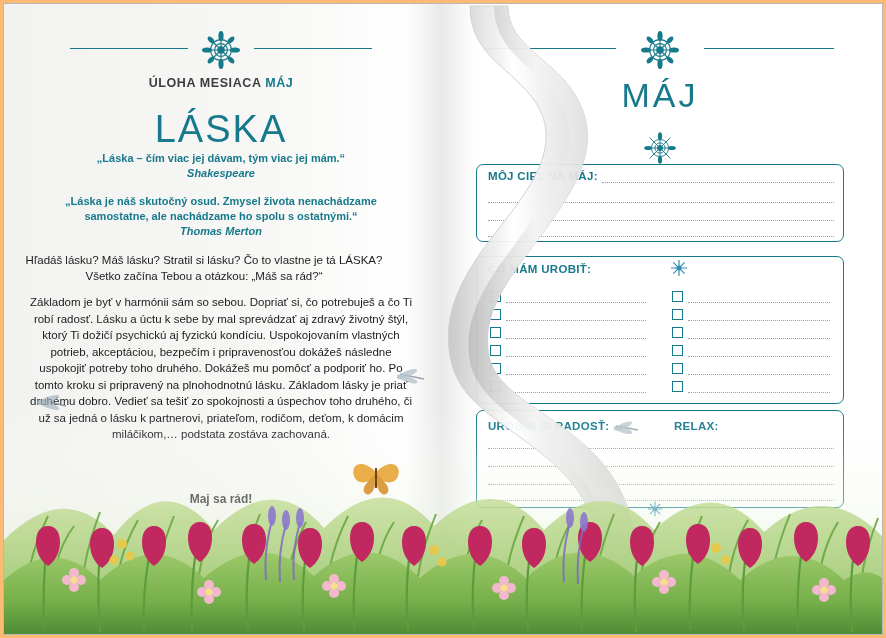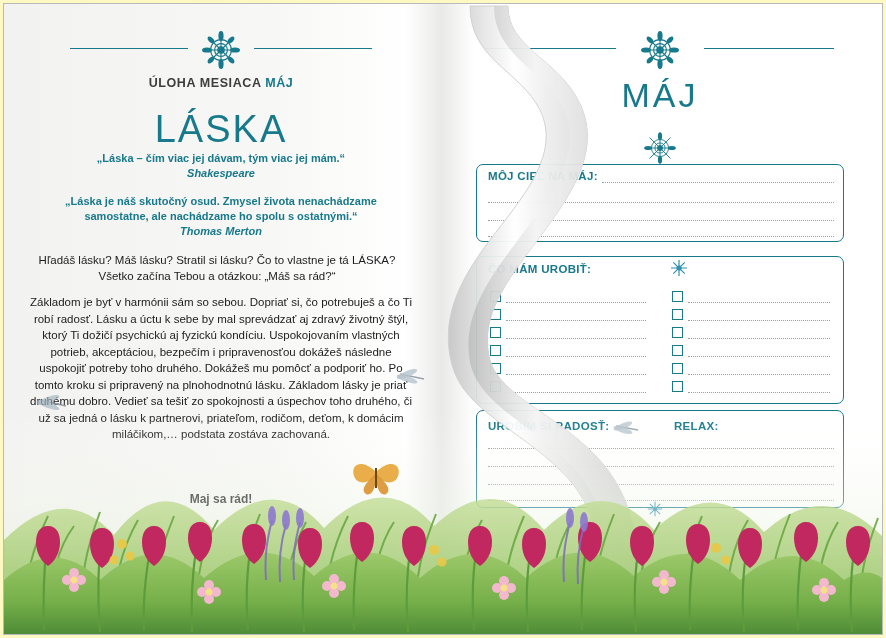--- a/index.html
+++ b/index.html
@@ -10,21 +10,21 @@
   body {
     width: 886px;
     height: 638px;
     overflow: hidden;
     font-family: "Liberation Sans", sans-serif;
   }
   .page {
     position: relative;
     width: 886px;
     height: 638px;
-    background: #fef9c3;
+    background: #fdba74;
     box-sizing: border-box;
   }
   .outer-border {
     position: absolute;
     left: 3px;
     top: 3px;
     width: 880px;
     height: 632px;
     border: 1px solid #b9b9b9;
     box-sizing: border-box;
@@ -104,21 +104,21 @@
   .quote .author {
     font-style: italic;
     font-weight: bold;
   }
   .quote1 { top: 147px; }
   .quote2 { top: 190px; }
 
   .intro {
     position: absolute;
     top: 248px;
-    left: 20px;
+    left: 7px;
     width: 386px;
     text-align: center;
     color: #1c1c1c;
     font-size: 11.5px;
     line-height: 16px;
   }
 
   .body-text {
     position: absolute;
     top: 290px;

